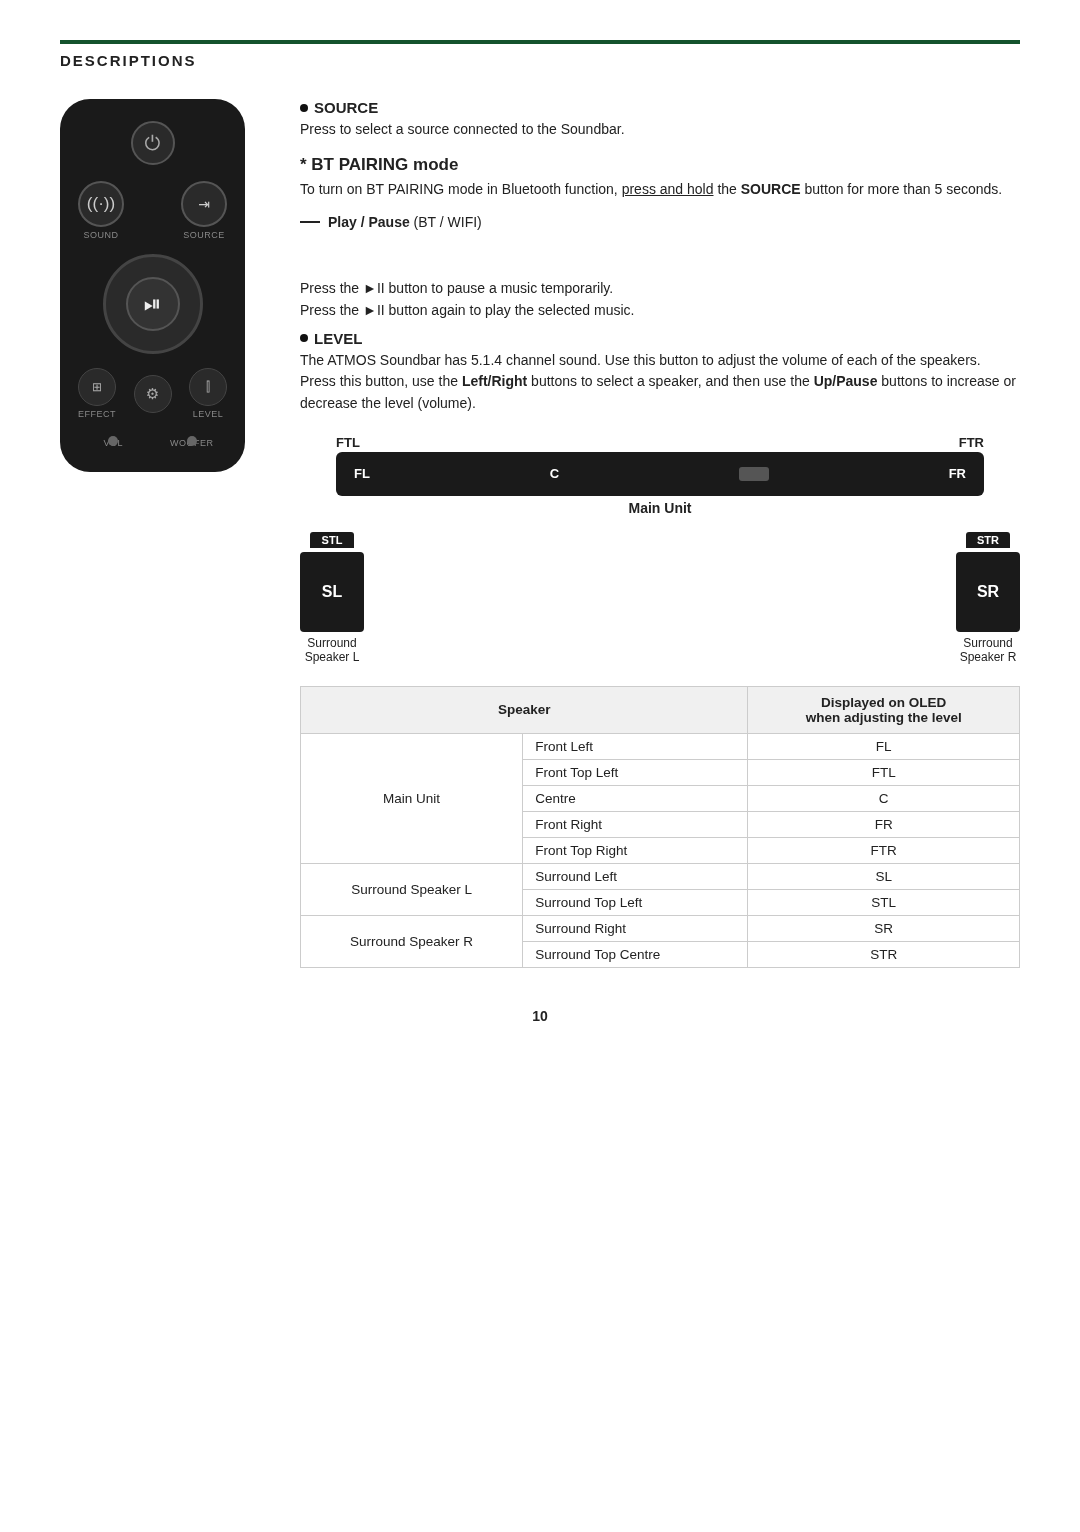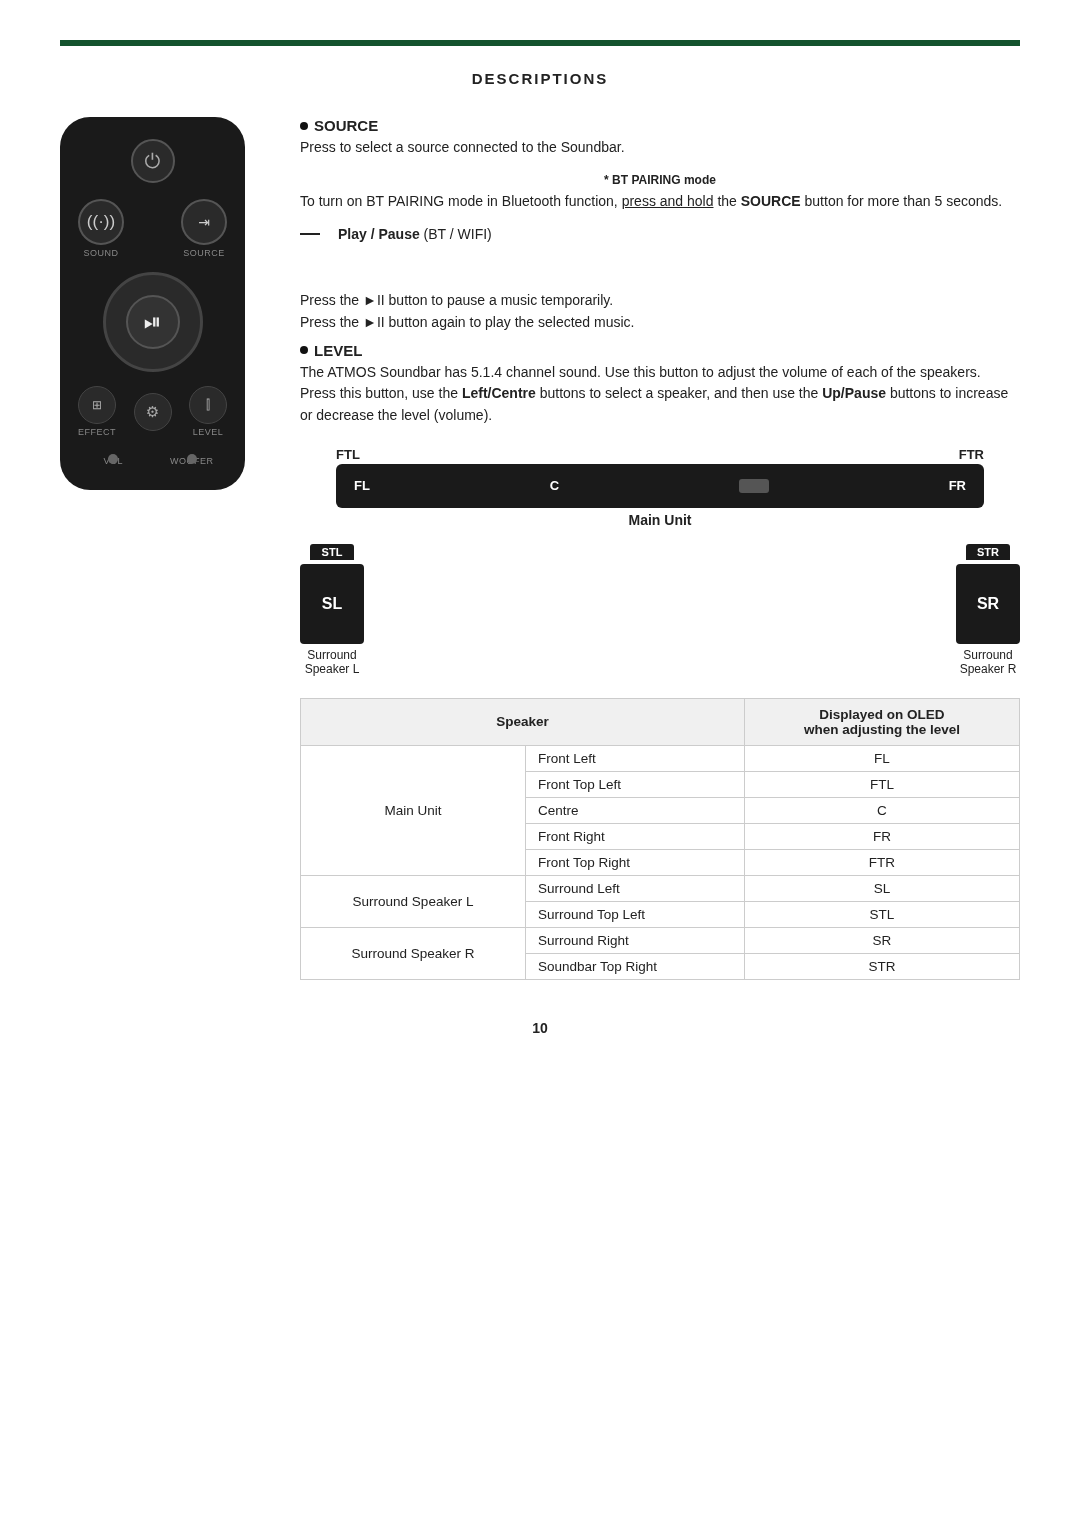--- a/index.html
+++ b/index.html
@@ -8,24 +8,23 @@
       min-height: 1532px;
       background: #fff;
       font-family: 'Arial', sans-serif;
       font-size: 15px;
       color: #222;
       padding: 40px 60px 60px 60px;
     }
 
     
     .page-header {
-      border-top: 6px solid #14532d;
-      padding-top: 24px;
+      border-top: 4px solid #14532d;
+      padding-top: 8px;
       margin-bottom: 30px;
-      text-align: center;
     }
     .page-header h2 {
       font-size: 15px;
       font-weight: bold;
       letter-spacing: 2px;
       text-transform: uppercase;
     }
 
     
     .main-layout {
@@ -177,30 +176,29 @@
     .right-content {
       flex: 1;
     }
     .section-body {
       font-size: 14px;
       line-height: 1.55;
       margin-bottom: 14px;
       padding-left: 0px;
     }
     .sub-section-title {
-      font-size: 12px;
+      font-size: 17px;
       font-weight: bold;
       margin-bottom: 4px;
       margin-top: 2px;
-      text-align: center;
     }
     .play-pause-line {
       display: flex;
       align-items: center;
-      gap: 18px;
+      gap: 8px;
       margin-bottom: 4px;
     }
 
     
     .speaker-diagram {
       margin: 20px 0 10px 0;
       position: relative;
       width: 100%;
     }
     .soundbar-wrapper {
@@ -451,21 +449,21 @@
     <p class="section-body" style="margin-bottom:4px;margin-top:48px;">
       Press the ►II button to pause a music temporarily.<br>
       Press the ►II button again to play the selected music.
     </p>
 
     <div class="level-arrow" style="margin-top:8px;">
       <div class="dot-bullet"></div>
       <span style="font-weight:bold; font-size:15px;">LEVEL</span>
     </div>
     <p class="section-body">
-      The ATMOS Soundbar has 5.1.4 channel sound. Use this button to adjust the volume of each of the speakers. Press this button, use the <strong>Left/Centre</strong> buttons to select a speaker, and then use the <strong>Up/Pause</strong> buttons to increase or decrease the level (volume).
+      The ATMOS Soundbar has 5.1.4 channel sound. Use this button to adjust the volume of each of the speakers. Press this button, use the <strong>Left/Right</strong> buttons to select a speaker, and then use the <strong>Up/Pause</strong> buttons to increase or decrease the level (volume).
     </p>
 
     <div class="speaker-diagram">
       <div class="soundbar-wrapper">
         <div class="soundbar-label-row">
           <span style="font-weight:bold;">FTL</span>
           <span style="font-weight:bold;">FTR</span>
         </div>
         <div class="soundbar-bar">
           <span class="soundbar-channel">FL</span>
@@ -539,21 +537,21 @@
         <tr>
           <td>Surround Top Left</td>
           <td class="display-label">STL</td>
         </tr>
         <tr>
           <td class="group-label" rowspan="2">Surround Speaker R</td>
           <td>Surround Right</td>
           <td class="display-label">SR</td>
         </tr>
         <tr>
-          <td>Soundbar Top Right</td>
+          <td>Surround Top Centre</td>
           <td class="display-label">STR</td>
         </tr>
       </tbody>
     </table>
 
 
   </div>
 </div>
 
 <div class="page-number">10</div>

